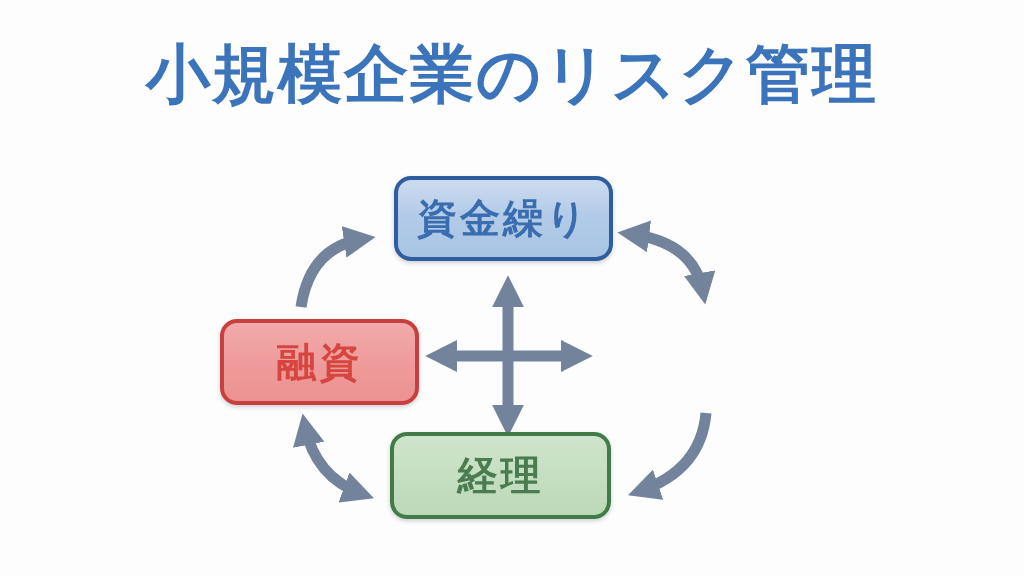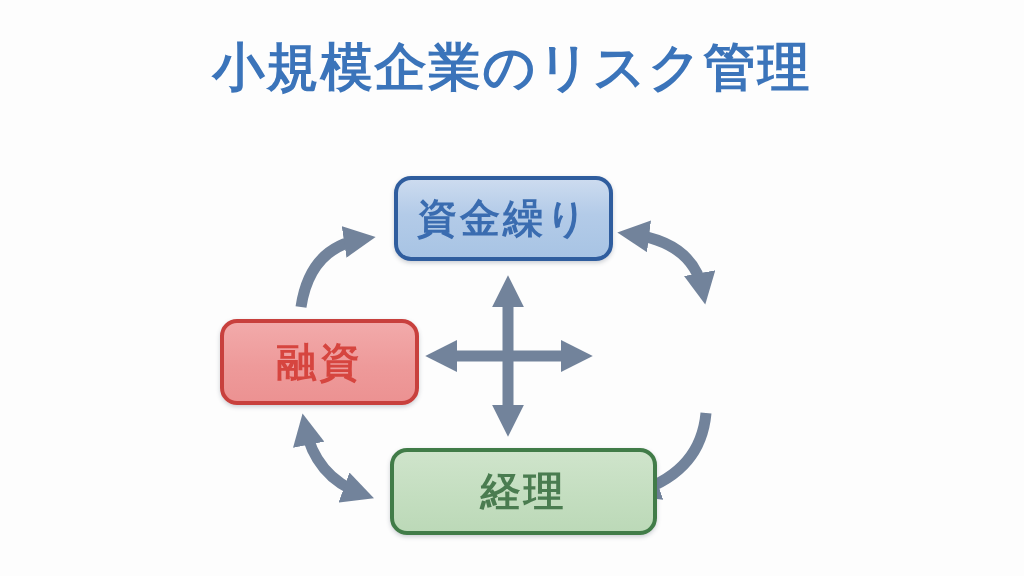--- a/index.html
+++ b/index.html
@@ -14,21 +14,21 @@
     height: 576px;
     background: #fdfdfd;
     overflow: hidden;
   }
   .title {
     position: absolute;
     top: 36px;
     left: 0;
     width: 100%;
     text-align: center;
-    font-size: 52px;
+    font-size: 64px;
     font-weight: bold;
     letter-spacing: 2px;
     color: #3b74ba;
     line-height: 1.2;
     white-space: nowrap;
   }
   .arrow-layer {
     position: absolute;
     left: 0;
     top: 0;
@@ -59,21 +59,21 @@
     border: 4px solid #c8403d;
     color: #d6453f;
   }
   .node-management {
     left: 599px; top: 319px; width: 209px; height: 86px;
     background: linear-gradient(180deg, #f9ddb8 0%, #f8d7a9 55%, #f6d2a0 100%);
     border: 4px solid #d9742f;
     color: #dd7b33;
   }
   .node-accounting {
-    left: 390px; top: 448px; width: 267px; height: 87px;
+    left: 390px; top: 432px; width: 221px; height: 87px;
     background: linear-gradient(180deg, #cfe4cb 0%, #c4dec0 55%, #bcd9b8 100%);
     border: 4px solid #417c48;
     color: #4a7c50;
   }
   .arrow-stroke {
     stroke: #72839B;
     stroke-width: 11;
     fill: none;
   }
 </style>

